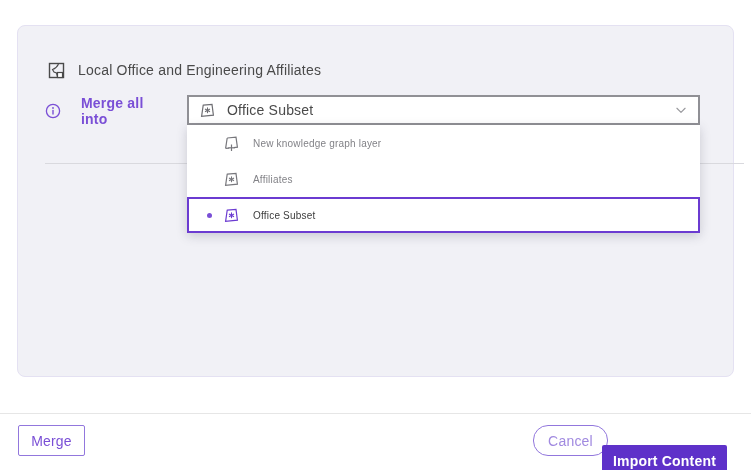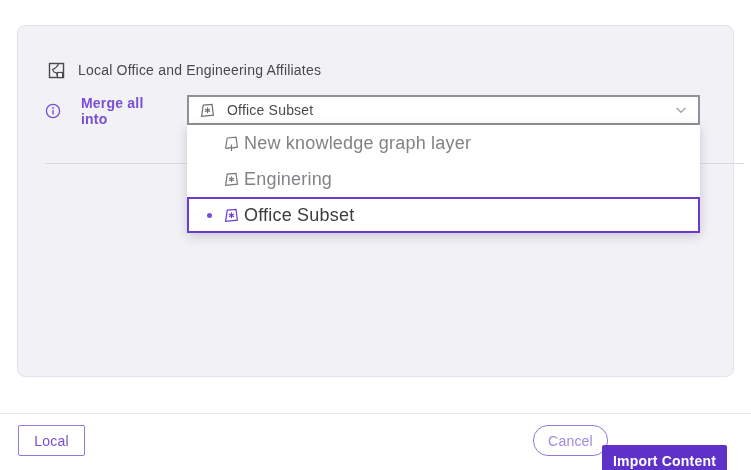--- a/index.html
+++ b/index.html
@@ -53,21 +53,21 @@
     border:2px solid transparent;box-sizing:border-box;
     cursor:pointer;background:#ffffff;
   }
   .option .dot{
     width:5px;height:5px;border-radius:50%;
     background:transparent;margin-left:18px;flex:0 0 5px;
   }
   .option.selected .dot{background:var(--accent-purple-text,#7A4FD6);}
   .option .opt-icon{margin-left:11px;flex:0 0 17px;display:flex;}
   .option .opt-label{
-    margin-left:4px;font-size:18px;color:var(--text-gray,#828287);letter-spacing:.2px;
+    margin-left:13px;font-size:10px;color:var(--text-gray,#828287);letter-spacing:.2px;
   }
   .option.selected{border-color:var(--selected-border,#6B3BD1);}
   .option.selected .opt-label{color:#3C3C3C;}
   
   .card-divider{
     position:absolute;left:27px;top:137px;width:699px;height:0;
     border-top:1px solid var(--divider,#D9D9DE);
   }
   .footer-divider{
     position:absolute;left:0;top:413px;width:751px;height:0;
@@ -163,21 +163,21 @@
     <span class="opt-icon icon">
       <svg width="17" height="17" viewBox="0 0 17 17">
         <path d="M4.2 3.2 L13 2.4 L14.4 13.2 L2.6 14.4 Z" fill="none" stroke="#77777C" stroke-width="1.2"></path>
         <g stroke="#77777C" stroke-width="1.1">
           <line x1="8.5" y1="5.4" x2="8.5" y2="11.2"></line>
           <line x1="6" y1="6.9" x2="11" y2="9.7"></line>
           <line x1="11" y1="6.9" x2="6" y2="9.7"></line>
         </g>
       </svg>
     </span>
-    <span class="opt-label">Enginering</span>
+    <span class="opt-label">Affiliates</span>
   </div>
 
   <div class="option selected">
     <span class="dot"></span>
     <span class="opt-icon icon">
       <svg width="17" height="17" viewBox="0 0 17 17">
         <path d="M4.2 3.2 L13 2.4 L14.4 13.2 L2.6 14.4 Z" fill="none" stroke="#6B3BD1" stroke-width="1.2"></path>
         <g stroke="#6B3BD1" stroke-width="1.1">
           <line x1="8.5" y1="5.4" x2="8.5" y2="11.2"></line>
           <line x1="6" y1="6.9" x2="11" y2="9.7"></line>
@@ -186,21 +186,21 @@
       </svg>
     </span>
     <span class="opt-label">Office Subset</span>
   </div>
 
 </div>
 
 <div class="footer-divider"></div>
 
 <div class="btn btn-outline" id="back-btn">
-  <span>Local</span>
+  <span>Merge</span>
 </div>
 
 <div class="btn btn-outline" id="cancel-btn">
   <span>Cancel</span>
 </div>
 
 <div class="btn" id="import-btn">
   <span>Import Content</span>
 </div>
 

